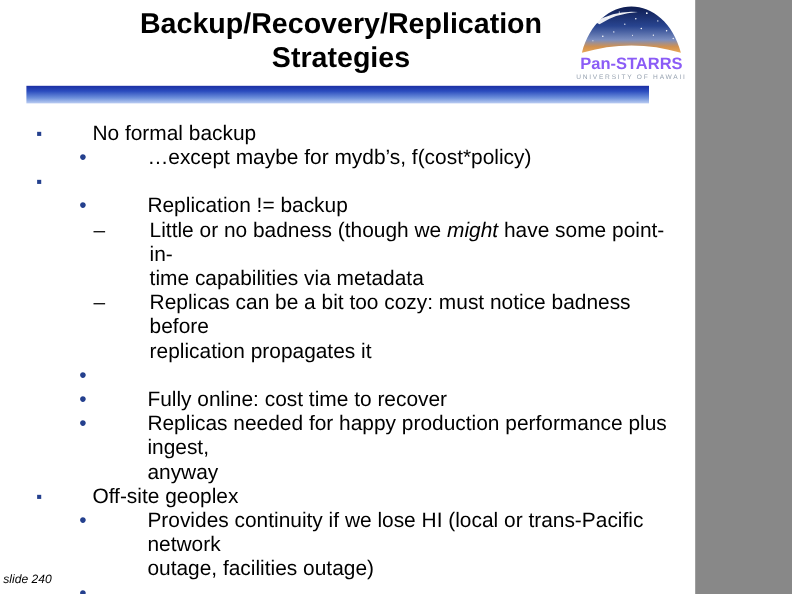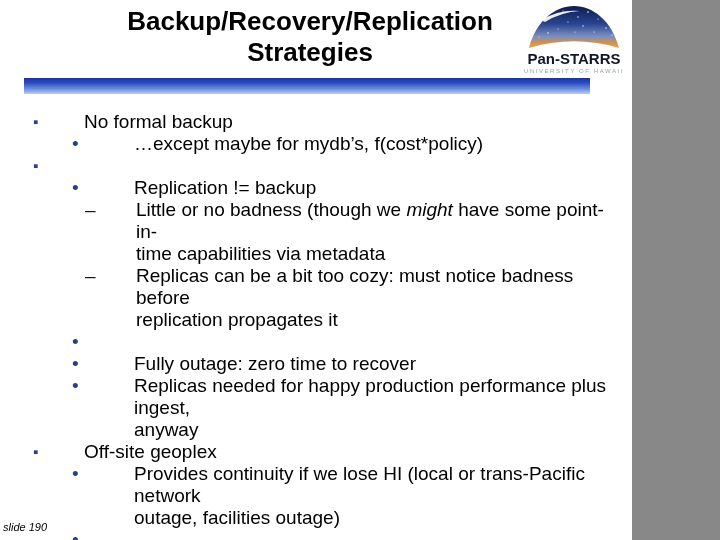--- a/index.html
+++ b/index.html
@@ -11,21 +11,21 @@
     position:absolute;top:6px;left:10px;width:600px;text-align:center;
     font-size:26px;font-weight:bold;line-height:31px;color:#000;
     white-space:pre-line;letter-spacing:0px;
   }
   .rule{
     position:absolute;left:24px;top:78px;width:566px;height:16px;
     background:linear-gradient(to bottom,#1c2fa3 0%,#2a4cbe 30%,#6f92dc 70%,#bccdf2 100%);
   }
   .logo{position:absolute;top:4px;right:6px;width:104px;text-align:center;}
   .logo svg{display:block;margin:0 auto;}
-  .logo-name{font-size:15px;font-weight:bold;color:#0f172a;line-height:16px;margin-top:1px;}
+  .logo-name{font-size:15px;font-weight:bold;color:#8b5cf6;line-height:16px;margin-top:1px;}
   .logo-sub{font-size:6px;color:#97a2b0;letter-spacing:1.6px;line-height:8px;}
   .body{position:absolute;top:111px;left:0;right:14px;}
   .row{display:flex;align-items:flex-start;font-size:19px;line-height:22px;color:#000;}
   .row .txt{white-space:pre-wrap;margin-left:36px;}
   .row .marker{flex:0 0 auto;text-align:left;}
   .l1{padding-left:33px;} .l1 .marker{width:15px;color:#24408e;font-size:15px;}
   .l2{padding-left:72px;} .l2 .marker{width:26px;color:#24408e;}
   .l3{padding-left:85px;} .l3 .marker{width:15px;color:#1a1a1a;}
   .slide-num{position:absolute;left:3px;bottom:7px;font-size:11px;font-style:italic;color:#000;}
   em{font-style:italic;}
@@ -98,36 +98,36 @@
       <div class="row l3">
         <span class="marker">–</span>
         <div class="txt"><span>Replicas can be a bit too cozy: must notice badness before
 replication propagates it</span></div>
       </div>
       <div class="row l2">
         <span class="marker">•</span>
       </div>
       <div class="row l2">
         <span class="marker">•</span>
-        <div class="txt"><span>Fully outage: zero time to recover</span></div>
+        <div class="txt"><span>Fully online: cost time to recover</span></div>
       </div>
       <div class="row l2">
         <span class="marker">•</span>
         <div class="txt"><span>Replicas needed for happy production performance plus ingest,
 anyway</span></div>
       </div>
       <div class="row l1">
         <span class="marker">▪</span>
         <div class="txt"><span>Off-site geoplex</span></div>
       </div>
       <div class="row l2">
         <span class="marker">•</span>
         <div class="txt"><span>Provides continuity if we lose HI (local or trans-Pacific network
 outage, facilities outage)</span></div>
       </div>
       <div class="row l2">
         <span class="marker">•</span>
       </div>
     </div>
 
-  <div class="slide-num">slide 190</div>
+  <div class="slide-num">slide 240</div>
 
 </div>
 
 </body></html>

